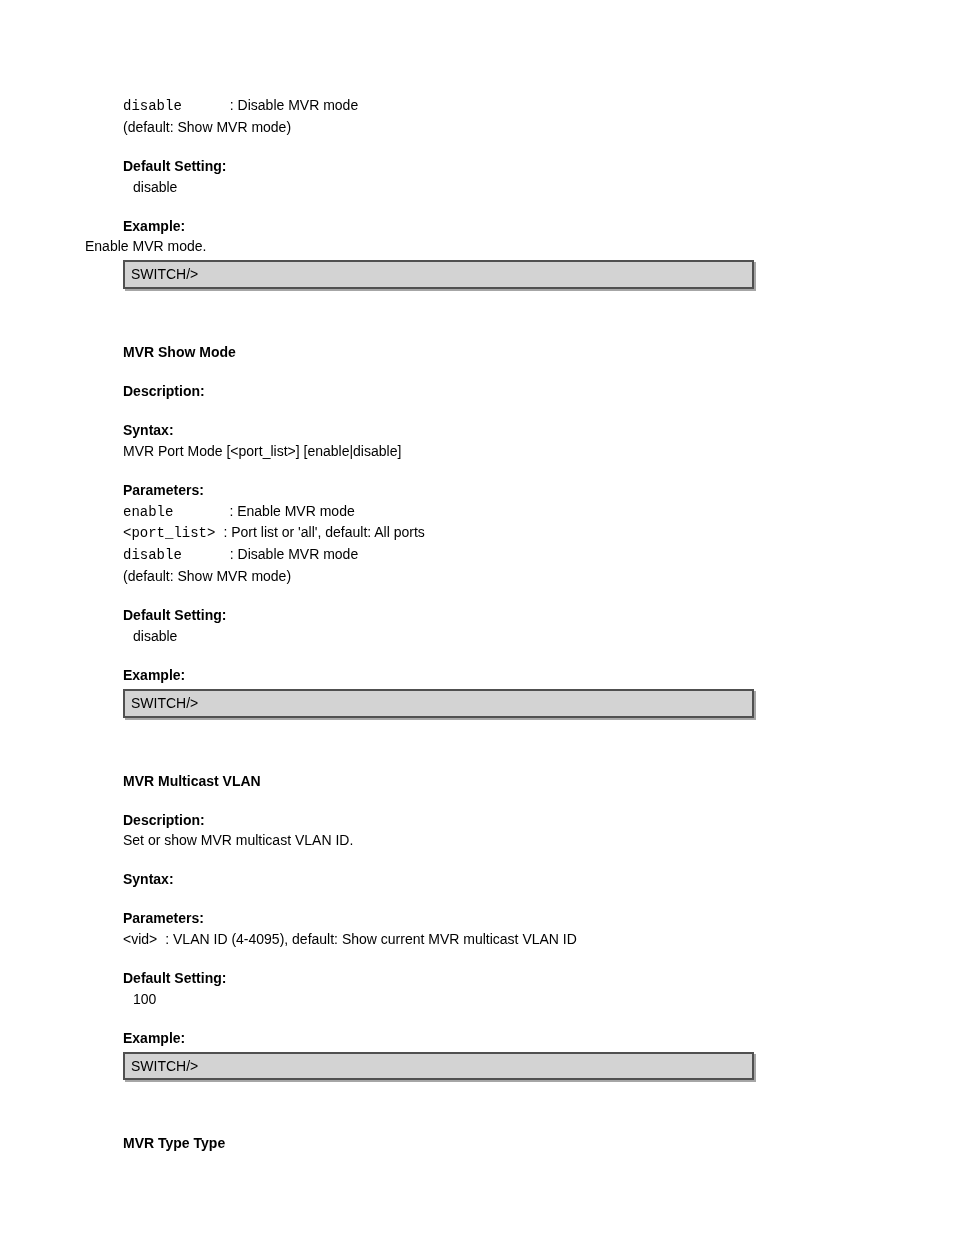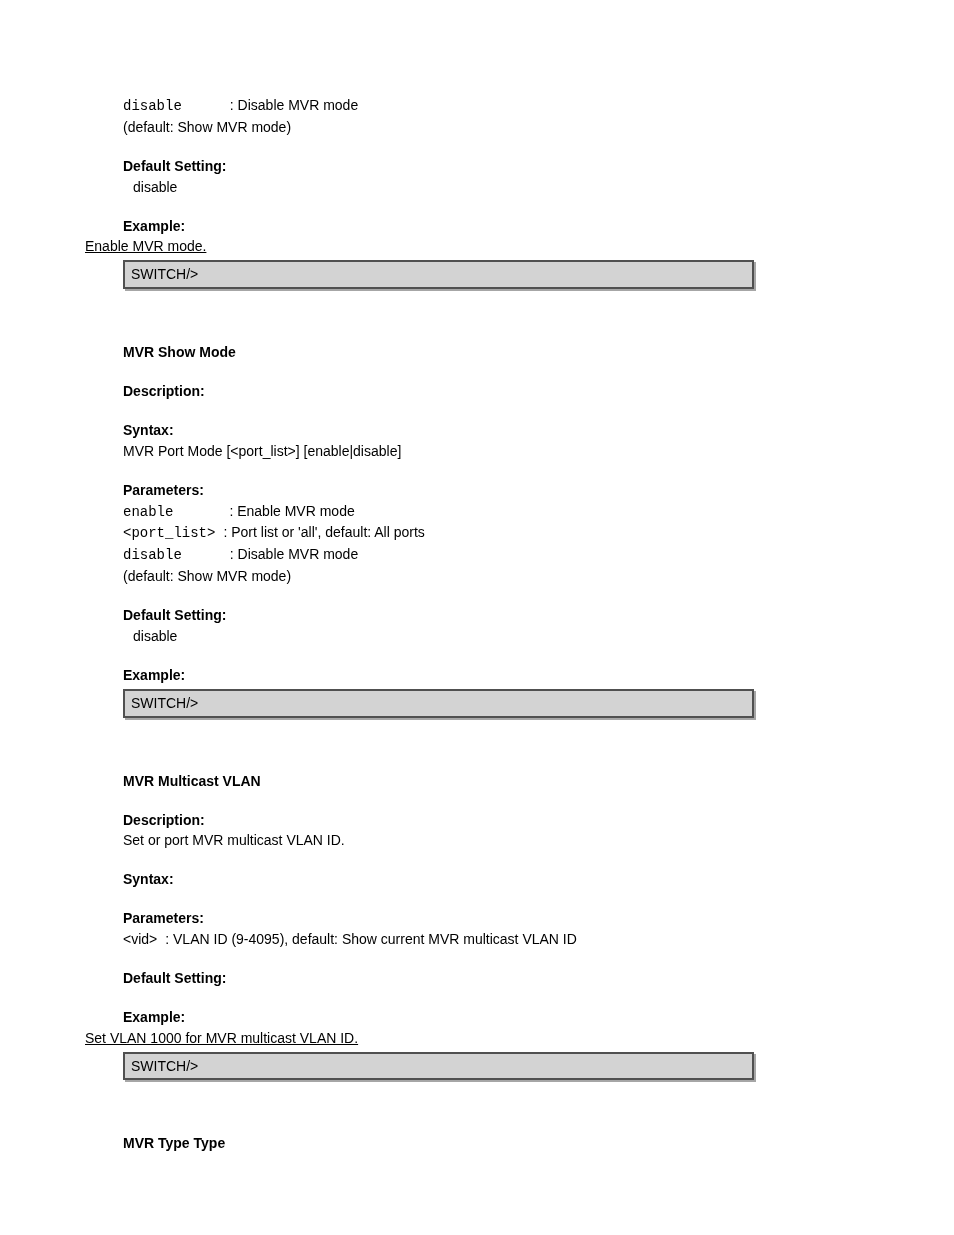--- a/index.html
+++ b/index.html
@@ -11,21 +11,21 @@
       width: 954px;
       min-height: 1235px;
       position: relative;
       padding: 60px 85px 40px 85px;
     }
     .content {
       padding-left: 38px;
       padding-right: 115px;
     }
     .line { margin-bottom: 2px; line-height: 1.35; }
-    .outdent { margin-left: -38px; text-decoration: underline; }
+    .outdent { margin-left: -38px; }
     .gap-sm { height: 18px; }
     .gap-md { height: 36px; }
     .gap-lg { height: 54px; }
     .switch-box {
       border: 2px solid #505050;
       background: #d3d3d3;
       padding: 4px 6px;
       font-family: Arial, Helvetica, sans-serif;
       font-size: 14px;
       line-height: 1.2;
@@ -71,31 +71,31 @@
   <div class="gap-sm"></div>
   <div class="line"><b>Example:</b></div>
   <div class="switch-box">
     <span>SWITCH/&gt;</span><b style="color:transparent">mvr port mode 1-4 enable</b>
   </div>
 
   <div class="gap-lg"></div>
   <div class="line"><b>MVR Multicast VLAN</b></div>
   <div class="gap-sm"></div>
   <div class="line"><b>Description:</b></div>
-  <div class="line">Set or port MVR multicast VLAN ID.</div>
+  <div class="line">Set or show MVR multicast VLAN ID.</div>
   <div class="gap-sm"></div>
   <div class="line"><b>Syntax:</b></div>
   <div class="gap-sm"></div>
   <div class="line"><b>Parameters:</b></div>
-  <div class="line"><span style="font-family:Liberation Sans, sans-serif">&lt;vid&gt;</span><span style="display:inline-block;width:8px"></span><span>: VLAN ID (9-4095), default: Show current MVR multicast VLAN ID</span></div>
+  <div class="line"><span style="font-family:Liberation Sans, sans-serif">&lt;vid&gt;</span><span style="display:inline-block;width:8px"></span><span>: VLAN ID (4-4095), default: Show current MVR multicast VLAN ID</span></div>
   <div class="gap-sm"></div>
   <div class="line"><b>Default Setting:</b></div>
+  <div class="line" style="margin-left:10px">100</div>
   <div class="gap-sm"></div>
   <div class="line"><b>Example:</b></div>
-  <div class="line outdent">Set VLAN 1000 for MVR multicast VLAN ID.</div>
   <div class="switch-box">
     <span>SWITCH/&gt;</span><b style="color:transparent">mvr multicast vlan 1000</b>
   </div>
 
   <div class="gap-lg"></div>
   <div class="line"><b>MVR Type Type</b></div>
 
 </div>
 
 </body></html>

